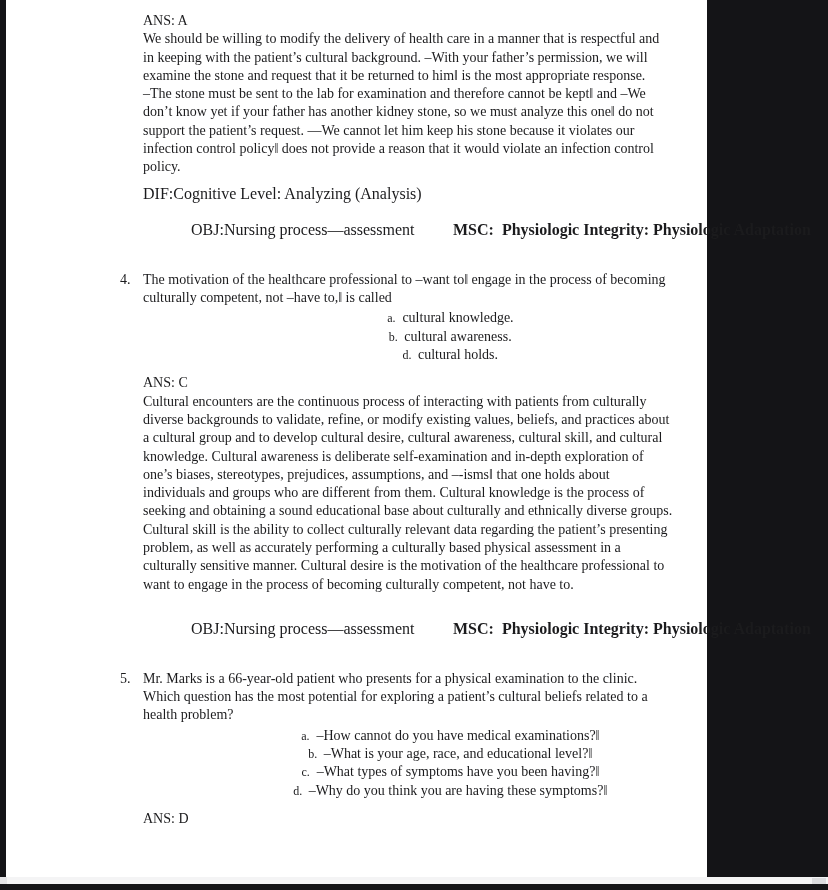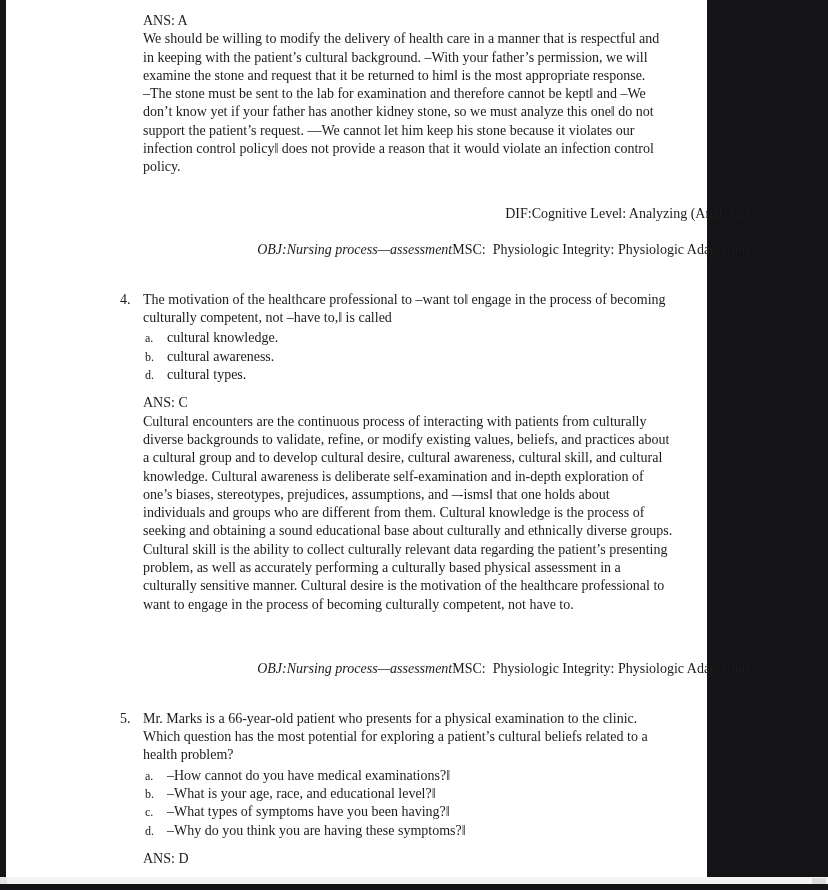--- a/index.html
+++ b/index.html
@@ -26,32 +26,32 @@
     position:absolute; left:137px; top:12px; width:606px;
     font-size:14px; line-height:18.3px; color:var(--text,#1b1b1d);
   }
   .pre { white-space:pre-line; }
   .ans-label { white-space:pre; }
   .question { margin-top:13px; position:relative; }
   .q-num {
     position:absolute; left:-23px; top:0; width:20px;
   }
   .q-text { white-space:pre-line; }
-  .options { margin-top:2px; }
+  .options { margin-top:2px;text-align:center; }
   .option { line-height:18.3px; }
   .opt-letter {
     display:inline-block; width:24px; padding-left:2px;
     font-size:12px; vertical-align:baseline; box-sizing:border-box;
   }
   .opt-text { white-space:pre; }
   .question .ans-label { margin-top:10px; }
-  .meta { margin-top:28px; font-size:14px; line-height:18.3px;text-align:right; }
+  .meta { margin-top:8px; font-size:16px; line-height:18.3px; }
   .meta-row2 { white-space:pre; }
-  .obj-span { display:inline-block; width:262px; white-space:pre;font-style:italic; }
-  .msc-span { white-space:pre; }
+  .obj-span { display:inline-block; width:262px; white-space:pre; }
+  .msc-span { white-space:pre;font-weight:bold; }
 </style>
 </head>
 <body>
 
 <div class="viewport">
   <div class="paper">
     <div class="content">
 
       <div>
         <div class="ans-label">ANS: A</div>
@@ -76,21 +76,21 @@
         <div class="q-text">The motivation of the healthcare professional to –want to‖ engage in the process of becoming
 culturally competent, not –have to,‖ is called</div>
         <div class="options">
           <div class="option">
             <span class="opt-letter">a.</span><span class="opt-text">cultural knowledge.</span>
           </div>
           <div class="option">
             <span class="opt-letter">b.</span><span class="opt-text">cultural awareness.</span>
           </div>
           <div class="option">
-            <span class="opt-letter">d.</span><span class="opt-text">cultural types.</span>
+            <span class="opt-letter">d.</span><span class="opt-text">cultural holds.</span>
           </div>
         </div>
         <div class="ans-label">ANS: C</div>
         <div class="pre">Cultural encounters are the continuous process of interacting with patients from culturally
 diverse backgrounds to validate, refine, or modify existing values, beliefs, and practices about
 a cultural group and to develop cultural desire, cultural awareness, cultural skill, and cultural
 knowledge. Cultural awareness is deliberate self-examination and in-depth exploration of
 one’s biases, stereotypes, prejudices, assumptions, and –-isms‖ that one holds about
 individuals and groups who are different from them. Cultural knowledge is the process of
 seeking and obtaining a sound educational base about culturally and ethnically diverse groups.

